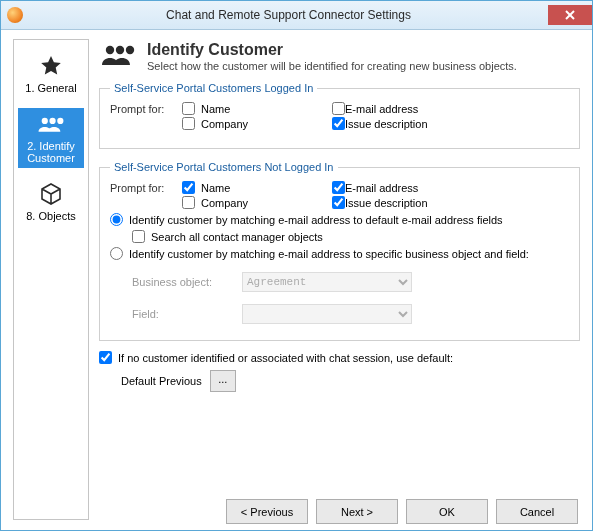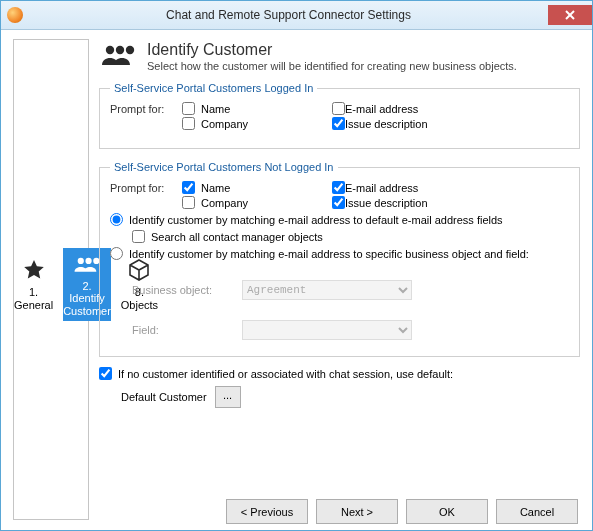--- a/index.html
+++ b/index.html
@@ -4,40 +4,40 @@
 <style>
   html,body{margin:0;padding:0;font-family:"Segoe UI",Tahoma,sans-serif;font-size:11px;color:#000;background:#fff}
   .window{width:593px;height:531px;border:1px solid #5aa7d6;background:#fff;position:relative;box-sizing:border-box}
   .titlebar{height:28px;background:linear-gradient(#e9f3fb,#d7e9f7);display:flex;align-items:center;position:relative;border-bottom:1px solid #a9c8de}
   .titlebar .ticon{width:16px;height:16px;border-radius:50%;background:radial-gradient(circle at 35% 35%,#ffd27a,#f2892b 60%,#c96200);margin:0 6px}
   .titlebar .title{flex:1;text-align:center;color:#2a2a2a;font-size:12px}
   .closebtn{width:44px;height:20px;background:#c8514f;display:flex;align-items:center;justify-content:center;margin-right:0}
   .closebtn svg{width:10px;height:10px;stroke:#fff;stroke-width:2}
   .body{position:absolute;top:28px;left:0;right:0;bottom:0;padding:10px 12px 10px 12px;box-sizing:border-box}
   .layout{display:flex;height:100%;gap:10px}
-  .sidebar{width:74px;border:1px solid #c5c5c5;background:#fff;display:flex;align-items:center;padding-top:10px;gap:10px}
+  .sidebar{width:74px;border:1px solid #c5c5c5;background:#fff;display:flex;flex-direction:column;align-items:center;padding-top:10px;gap:10px}
   .step{width:66px;display:flex;flex-direction:column;align-items:center;gap:4px;padding:4px 0;cursor:default}
   .step span{font-size:11px;text-align:center;line-height:1.1}
   .step.active{background:#2f8fe0;color:#fff}
   .step svg{width:28px;height:24px}
   .main{flex:1;display:flex;flex-direction:column;min-width:0}
   .header{display:flex;align-items:flex-start;gap:10px;margin:2px 0 6px 2px}
   .header svg{width:36px;height:26px;flex:none}
-  .header h1{margin:0;font-size:16px;font-weight:400;color:#333}
+  .header h1{margin:0;font-size:16px;font-weight:700;color:#333}
   .header p{margin:1px 0 0 0;font-size:11px;color:#444}
   fieldset{border:1px solid #cfcfcf;margin:4px 0 8px 0;padding:6px 10px 16px 10px}
   legend{color:#1a5ea0;padding:0 4px;font-size:11px}
   .prow{display:flex;align-items:center;gap:8px;margin:2px 0}
   .plabel{width:64px;color:#333}
   .col{width:142px;display:flex;align-items:flex-end;gap:6px}
   .col2{width:180px;display:flex;align-items:center;gap:0}
   input[type=checkbox],input[type=radio]{margin:0;width:13px;height:13px}
   .radio-row{display:flex;align-items:center;gap:6px;margin:4px 0}
   .sub{margin-left:22px}
-  .sub2{margin-left:22px;display:flex;align-items:center;gap:10px;margin-top:20px}
+  .sub2{margin-left:22px;display:flex;align-items:center;gap:10px;margin-top:12px}
   .sub2 label{width:100px;color:#9a9a9a}
   select{width:170px;height:20px;border:1px solid #cfcfcf;background:#f0f0f0;color:#8a8a8a;font-family:Liberation Mono, monospace;font-size:11px}
   .defrow{display:flex;align-items:center;gap:6px;margin:2px 0 0 0}
   .defsub{margin:6px 0 0 22px;display:flex;align-items:center;gap:8px}
   .browse{width:24px;height:20px;border:1px solid #adadad;background:#e9e9e9;font-size:11px;line-height:16px;text-align:center}
   .footer{position:absolute;right:14px;bottom:6px;display:flex;gap:8px}
   .btn{width:80px;height:23px;border:1px solid #adadad;background:#e9e9e9;font-size:11px;display:flex;align-items:center;justify-content:center}
 </style>
 </head>
 <body>
@@ -168,21 +168,21 @@
             <label>Field:</label>
             <select disabled=""><option></option></select>
           </div>
         </fieldset>
 
         <div class="defrow">
           <input type="checkbox" checked="" style="">
           <span>If no customer identified or associated with chat session, use default:</span>
         </div>
         <div class="defsub">
-          <span>Default Customer</span>
+          <span>Default Previous</span>
           <div class="browse">...</div>
         </div>
 
       </div>
     </div>
 
     <div class="footer">
       <div class="btn">&lt; Previous</div>
       <div class="btn">Next &gt;</div>
       <div class="btn">OK</div>

